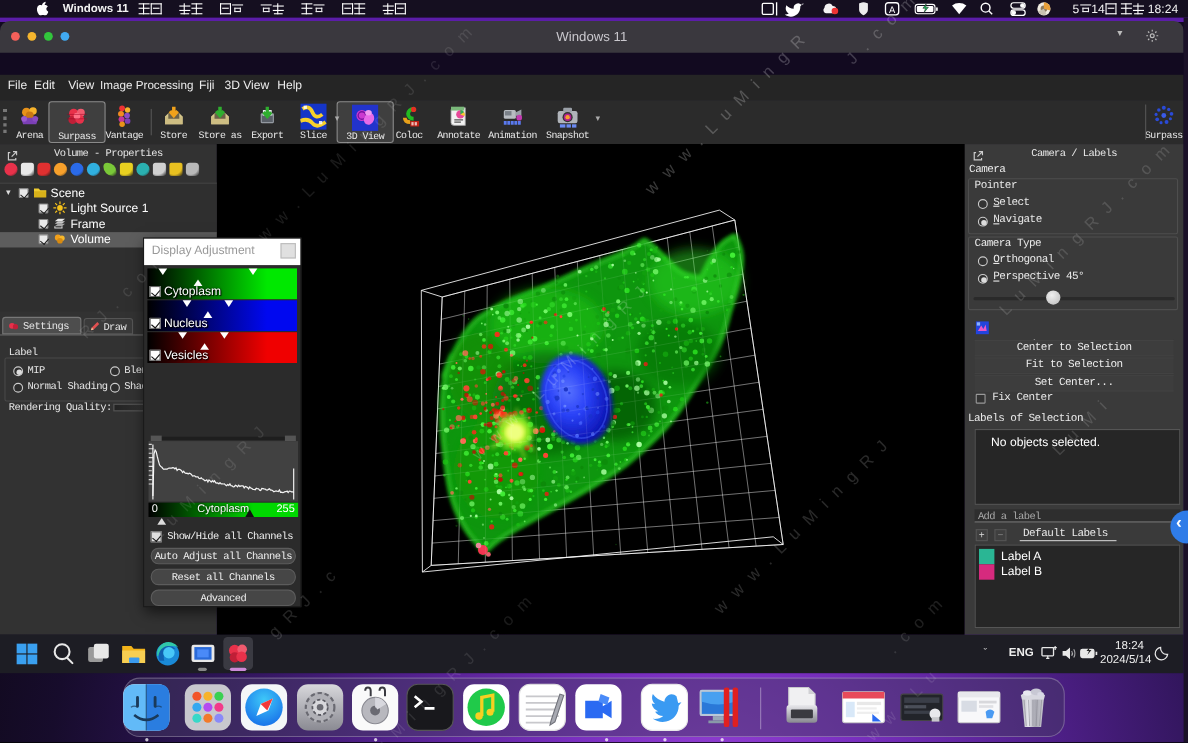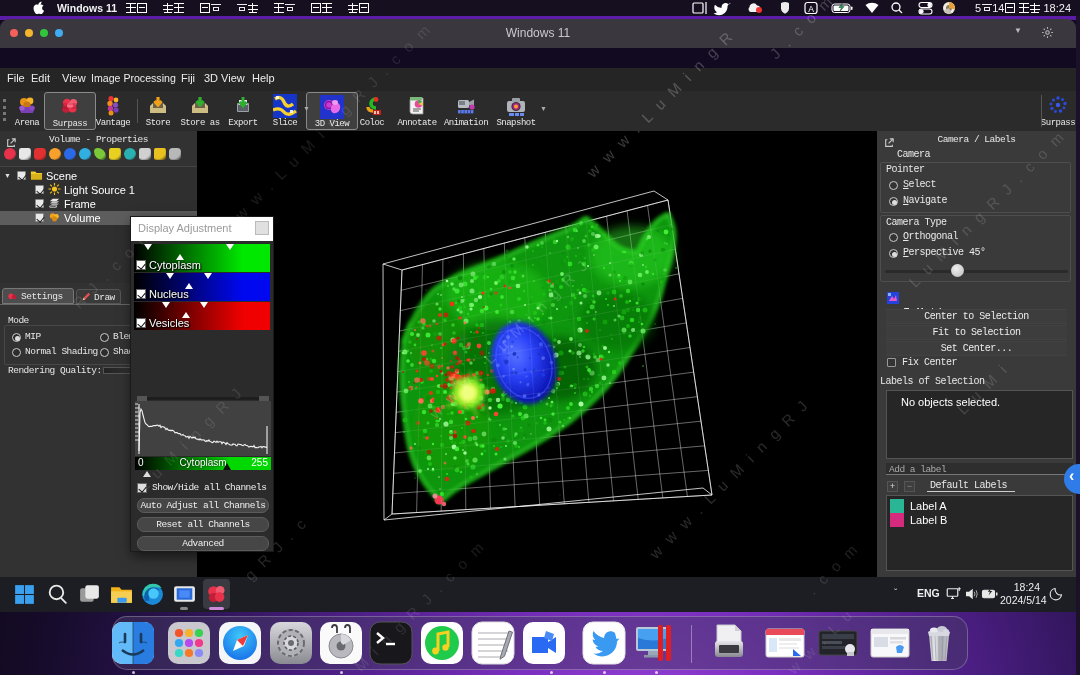--- a/index.html
+++ b/index.html
@@ -1385,39 +1385,39 @@
       </div>
       <div style="position:absolute;left:76px;top:158px;width:45px;height:15px;background:#3a3a3a;border:1px solid #555;border-radius:3px 3px 0 0;">
         <svg width="10" height="10" viewBox="0 0 12 12" style="position:absolute;left:4px;top:2px">
           <path d="M2 10l1-3 6-6 2 2-6 6z" fill="#e05050"></path>
           <path d="M3 7l2 2-3 1z" fill="#e8c8a0"></path>
         </svg>
         <span class="mono" style="position:absolute;left:17px;top:2px;font-size:9.5px;letter-spacing:-0.5px">Draw</span>
       </div>
       <div style="position:absolute;left:130px;top:158px;width:40px;height:15px;background:#3a3a3a;border:1px solid #555;border-radius:3px 3px 0 0;"></div>
       <div style="position:absolute;left:0;top:173px;width:197px;height:1px;background:#666"></div>
-      <div class="mono" style="position:absolute;left:8px;top:184px;font-size:9.5px;letter-spacing:-0.5px">Mode</div>
+      <div class="mono" style="position:absolute;left:8px;top:184px;font-size:9.5px;letter-spacing:-0.5px">Label</div>
       <div class="gbox" style="left:4px;top:194px;width:190px;height:40px;border-color:#484848"></div>
       <div class="rad rsel" style="left:12px;top:202px"></div>
       <span class="mono" style="position:absolute;left:25px;top:200px;font-size:9.5px;letter-spacing:-0.5px">MIP</span>
       <div class="rad" style="left:100px;top:202px"></div>
       <span class="mono" style="position:absolute;left:113px;top:200px;font-size:9.5px;letter-spacing:-0.5px">Blend</span>
       <div class="rad" style="left:12px;top:217px"></div>
       <span class="mono" style="position:absolute;left:25px;top:215px;font-size:9.5px;letter-spacing:-0.5px">Normal Shading</span>
       <div class="rad" style="left:100px;top:217px"></div>
       <span class="mono" style="position:absolute;left:113px;top:215px;font-size:9.5px;letter-spacing:-0.5px">Shadow</span>
       <div class="mono" style="position:absolute;left:8px;top:234px;font-size:9.5px;letter-spacing:-0.5px">Rendering Quality:</div>
       <div style="position:absolute;left:103px;top:236px;width:90px;height:7px;background:linear-gradient(90deg,#222,#555);border:1px solid #555"></div>
     </div>
 <div id="rpanel">
       <span style="position:absolute;left:7px;top:3px"><svg width="10" height="10" viewBox="0 0 12 12" fill="none" stroke="#ccc" stroke-width="1.3">
           <path d="M4 2H2v8h8V8M7 1h4v4M11 1L5.5 6.5"></path>
         </svg></span>
       <div class="hdr" style="position:absolute;left:0;top:3px;width:199px;text-align:center">Camera / Labels</div>
-      <div class="mono" style="position:absolute;left:20px;top:18px;font-size:10px;letter-spacing:-0.5px">Camera</div>
+      <div class="mono" style="position:absolute;left:4px;top:18px;font-size:10px;letter-spacing:-0.5px">Camera</div>
       <div class="gbox" style="left:3px;top:31px;width:191px;height:51px;border-color:#4e4e4e"></div>
       <div class="mono" style="position:absolute;left:9px;top:33px;font-size:10px;letter-spacing:-0.5px">Pointer</div>
       <div class="rad" style="left:12px;top:50px;background:#333"></div>
       <span class="mono" style="position:absolute;left:26px;top:48px;font-size:10px;letter-spacing:-0.5px"><u>S</u>elect</span>
       <div class="rad rsel" style="left:12px;top:66px;background:#333"></div>
       <span class="mono" style="position:absolute;left:26px;top:64px;font-size:10px;letter-spacing:-0.5px"><u>N</u>avigate</span>
       <div class="gbox" style="left:3px;top:84px;width:191px;height:67px;border-color:#4e4e4e"></div>
       <div class="mono" style="position:absolute;left:9px;top:86px;font-size:10px;letter-spacing:-0.5px">Camera Type</div>
       <div class="rad" style="left:12px;top:102px;background:#333"></div>
       <span class="mono" style="position:absolute;left:26px;top:100px;font-size:10px;letter-spacing:-0.5px"><u>O</u>rthogonal</span>

